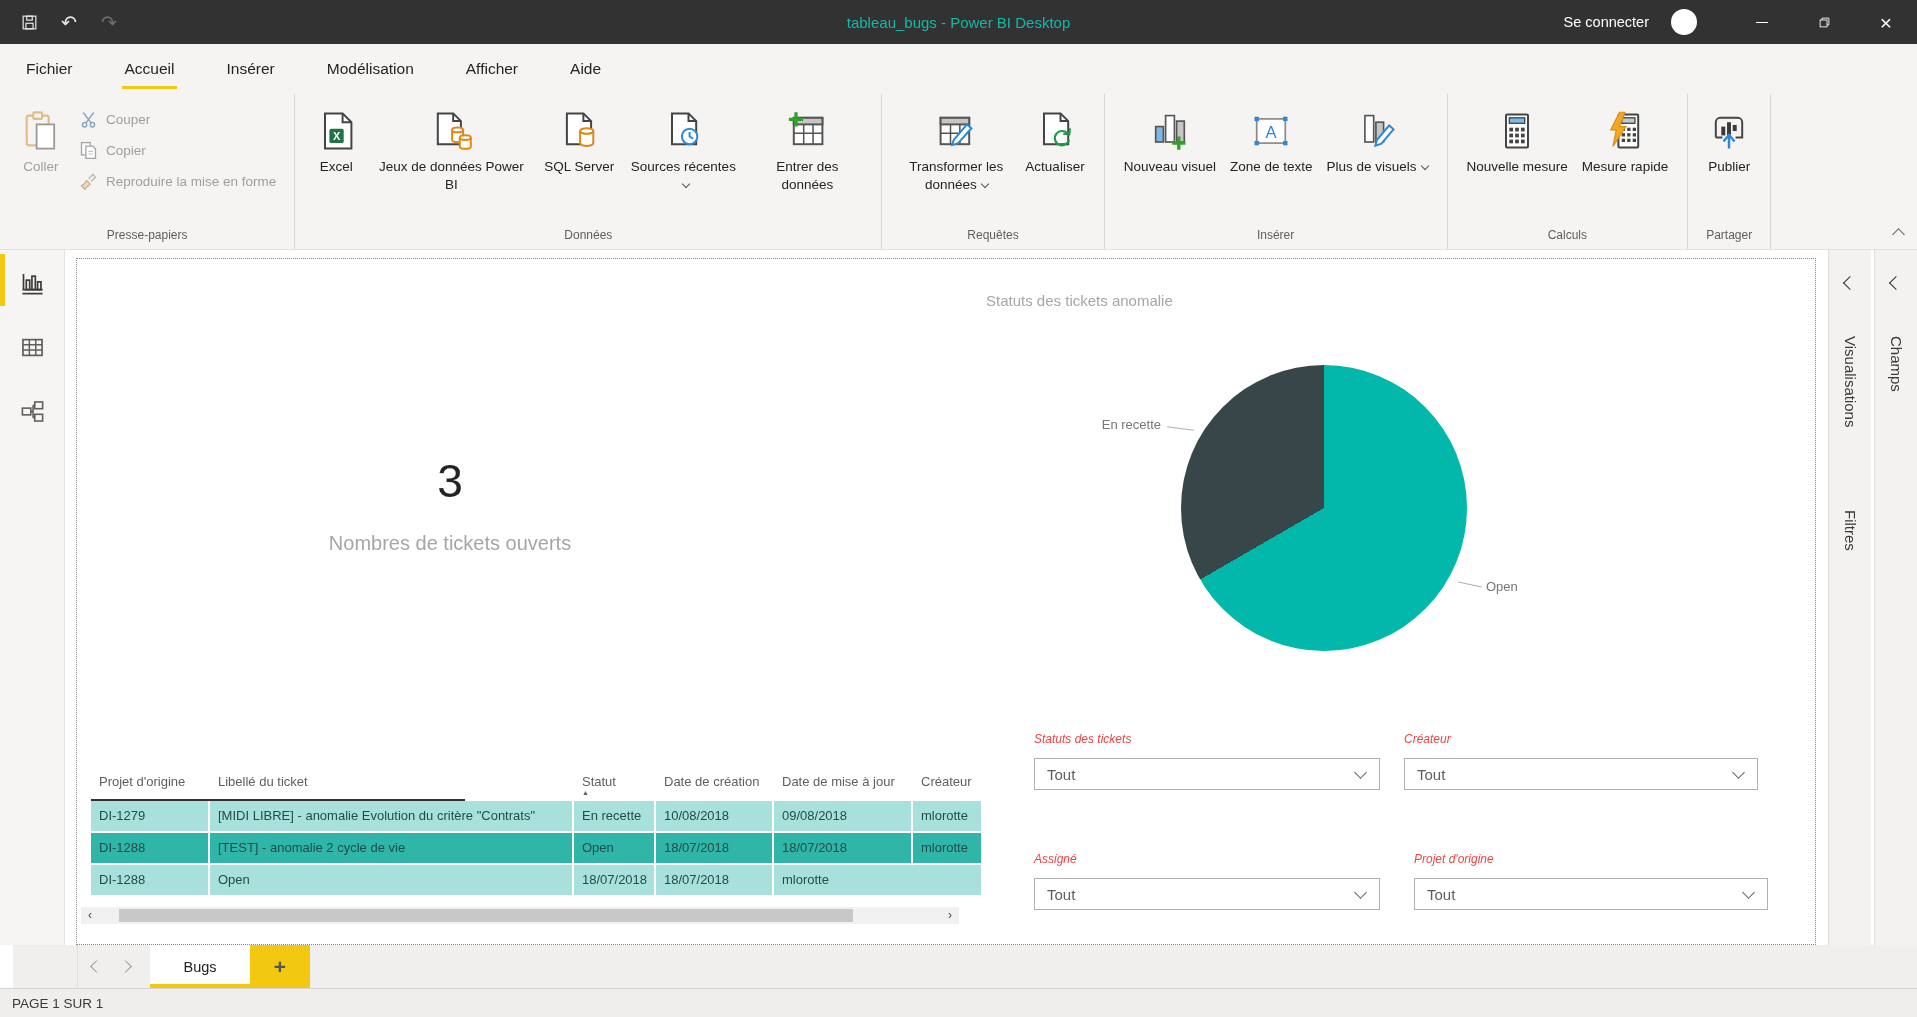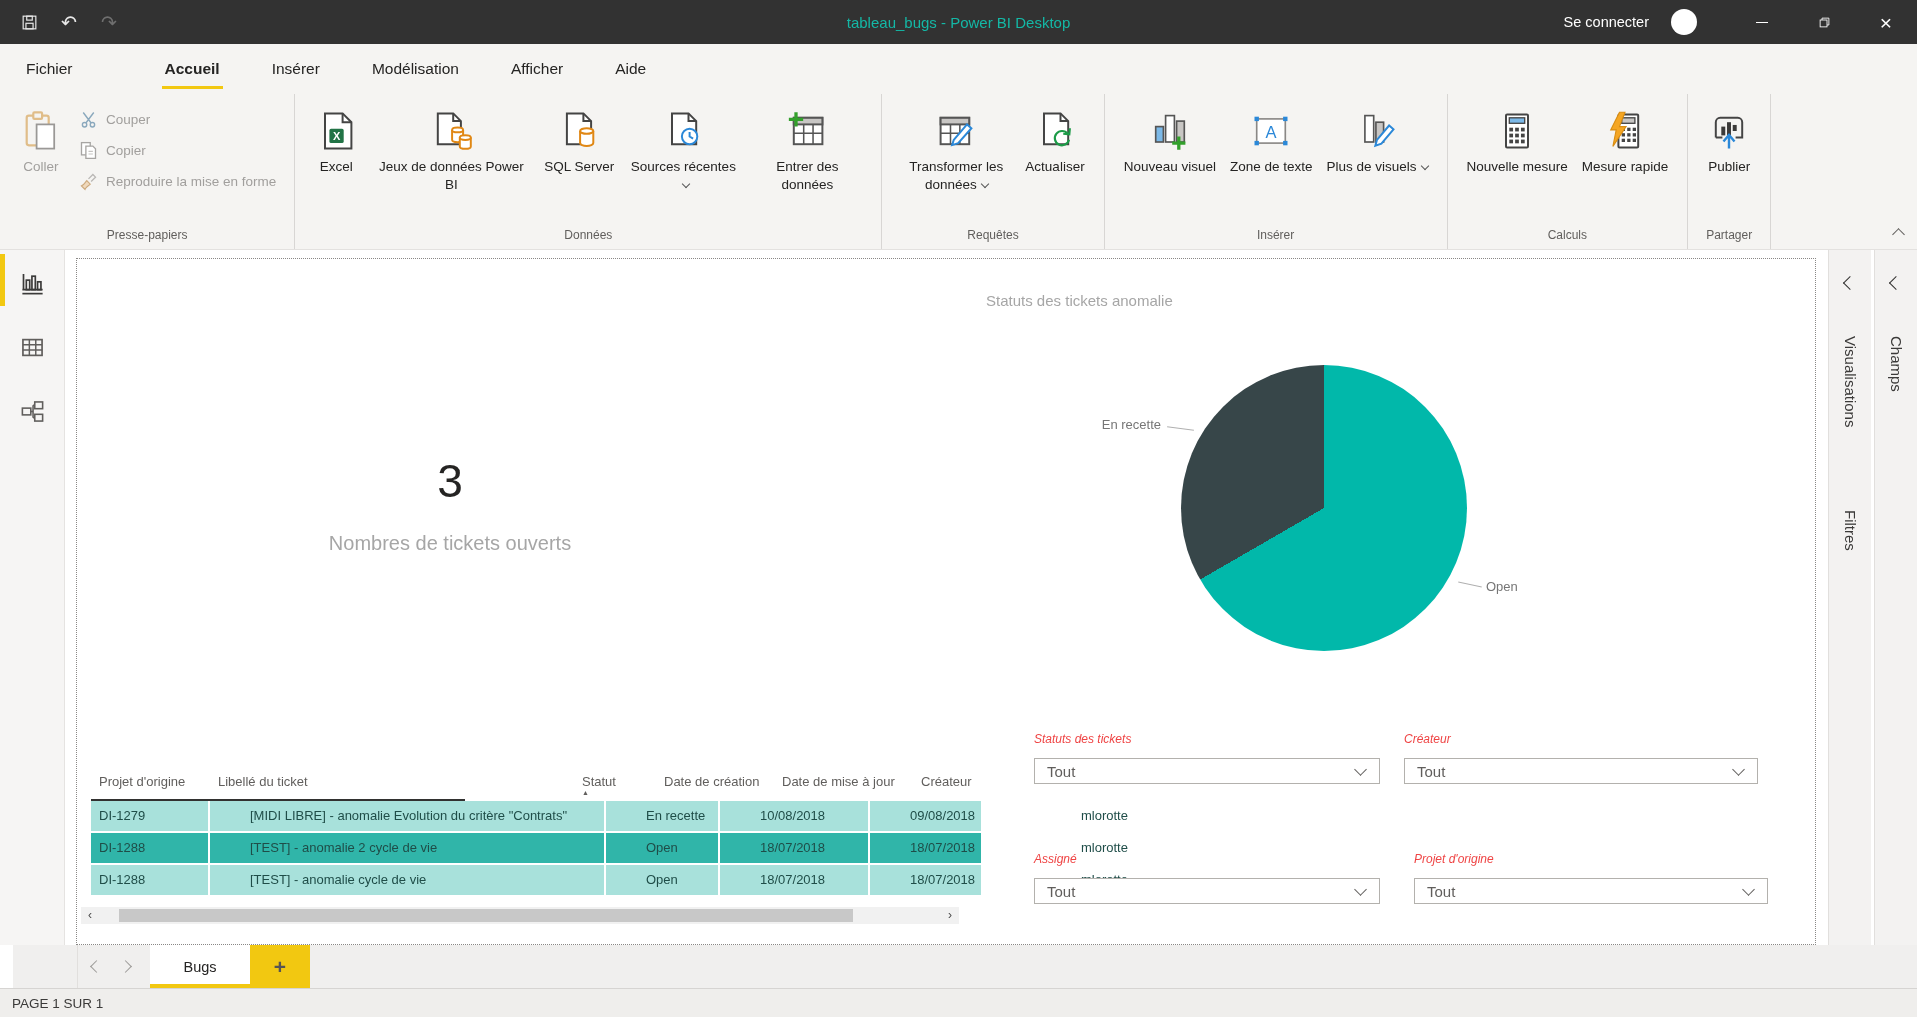--- a/index.html
+++ b/index.html
@@ -20,21 +20,21 @@
   .avatar{width:26px;height:26px;border-radius:50%;background:#fff;margin-right:34px;cursor:pointer;}
   .wbtn{width:62px;height:44px;display:flex;align-items:center;justify-content:center;cursor:pointer;color:#fff;}
   .minline{width:12px;border-top:1.6px solid #fff;display:block;}
   .closex{font-size:21px;line-height:1;}
 
   
   .menubar{position:absolute;left:0;top:44px;width:100%;height:50px;background:#f5f4f2;
            display:flex;align-items:stretch;padding-left:26px;box-sizing:border-box;}
   .mtab{display:flex;align-items:center;margin-right:52px;font-size:15.5px;color:#252423;
         position:relative;cursor:pointer;}
-  .mtab.active{font-weight:bold;margin-left:40px;}
+  .mtab.active{font-weight:normal;}
   .mtab.active::after{content:'';position:absolute;left:-3px;right:-3px;bottom:5px;height:3px;background:#F2C811;}
 
   
   .ribbon{position:absolute;left:0;top:94px;width:100%;height:156px;background:#f5f4f2;
           border-bottom:1px solid #e3e1df;display:flex;box-sizing:border-box;}
   .rgroup{display:flex;flex-direction:column;border-right:1px solid #d8d6d4;}
   .rbody{flex:1;display:flex;align-items:flex-start;padding:8px 12px 0 12px;}
   .rglabel{text-align:center;font-size:12px;color:#605e5c;padding:0 4px 7px 4px;}
   .rbtn{display:flex;flex-direction:column;align-items:center;padding:2px 7px;cursor:pointer;}
   .ricon{height:54px;display:flex;align-items:center;justify-content:center;}
@@ -78,40 +78,40 @@
   .callout-r{position:absolute;left:1393px;top:334px;width:24px;border-top:1px solid #b0b0b0;
              transform:rotate(12deg);}
 
   
   .tbl{position:absolute;left:26px;top:520px;width:890px;}
   .tbl-head{display:grid;grid-template-columns:119px 364px 82px 118px 139px 68px;position:relative;}
   .tbl-head::after{content:'';position:absolute;left:0;top:100%;width:374px;border-top:2px solid #323130;}
   .th{font-size:13px;color:#605e5c;padding:4px 8px 3px 8px;white-space:nowrap;overflow:hidden;cursor:pointer;}
   .sortmark{display:block;font-size:7px;color:#605e5c;line-height:6px;margin-top:1px;}
   .trow{display:grid;grid-template-columns:119px 364px 82px 118px 139px 68px;background:#A8E1DB;
-        margin-top:2px;cursor:pointer;gap:32px;}
+        margin-top:2px;cursor:pointer;}
   .trow.alt{background:#30B5A9;}
   .td{font-size:13px;color:#1F4D48;padding:7px 8px 8px 8px;white-space:nowrap;overflow:hidden;}
   .td:not(:last-child){border-right:2px solid #fff;}
 
   
   .hscroll{position:absolute;left:16px;top:657px;width:878px;height:17px;background:#f1f1f1;
            display:flex;align-items:center;}
   .hs-arrow{width:18px;text-align:center;color:#4a4a4a;font-size:12px;line-height:17px;cursor:pointer;}
   .hs-track{flex:1;position:relative;height:100%;}
   .hs-thumb{position:absolute;left:20px;right:88px;top:2px;bottom:2px;background:#c8c8c8;cursor:grab;}
 
   
   .slicer{position:absolute;}
   .s1{left:969px;top:482px;width:346px;}
   .s2{left:1339px;top:482px;width:354px;}
   .s3{left:969px;top:602px;width:346px;}
   .s4{left:1349px;top:602px;width:354px;}
   .sllabel{font-size:12px;color:#ef4444;margin-bottom:12px;font-style:italic;}
-  .slbox{height:26px;border:1px solid #b3b1ad;background:#fff;display:flex;align-items:center;
+  .slbox{height:32px;border:1px solid #b3b1ad;background:#fff;display:flex;align-items:center;
          padding:0 14px 0 12px;cursor:pointer;box-sizing:border-box;}
   .slval{font-size:15px;color:#605e5c;flex:1;}
   .slchev{width:8px;height:8px;border-right:1.5px solid #605e5c;border-bottom:1.5px solid #605e5c;
           transform:rotate(45deg);margin-bottom:4px;}
 
   
   .strip{width:42px;background:#f3f2f1;border-left:1px solid #e1dfdd;position:relative;flex:none;}
   .strip + .strip{margin-left:3px;}
   .strip-chev{position:absolute;top:28px;left:50%;margin-left:-5px;width:9px;height:9px;cursor:pointer;
               border-left:1.6px solid #323130;border-bottom:1.6px solid #323130;transform:rotate(45deg);}
@@ -492,21 +492,20 @@
             <div class="trow alt">
               <div class="td">DI-1288</div>
               <div class="td">[TEST] - anomalie 2 cycle de vie</div>
               <div class="td">Open</div>
               <div class="td">18/07/2018</div>
               <div class="td">18/07/2018</div>
               <div class="td">mlorotte</div>
             </div>
             <div class="trow">
               <div class="td">DI-1288</div>
-              <div class="td">[TEST] - anomalie cycle de vie</div>
               <div class="td">Open</div>
               <div class="td">18/07/2018</div>
               <div class="td">18/07/2018</div>
               <div class="td">mlorotte</div>
             </div>
           </div>
       </div>
       <div class="hscroll">
         <span class="hs-arrow">‹</span>
         <span class="hs-track">

